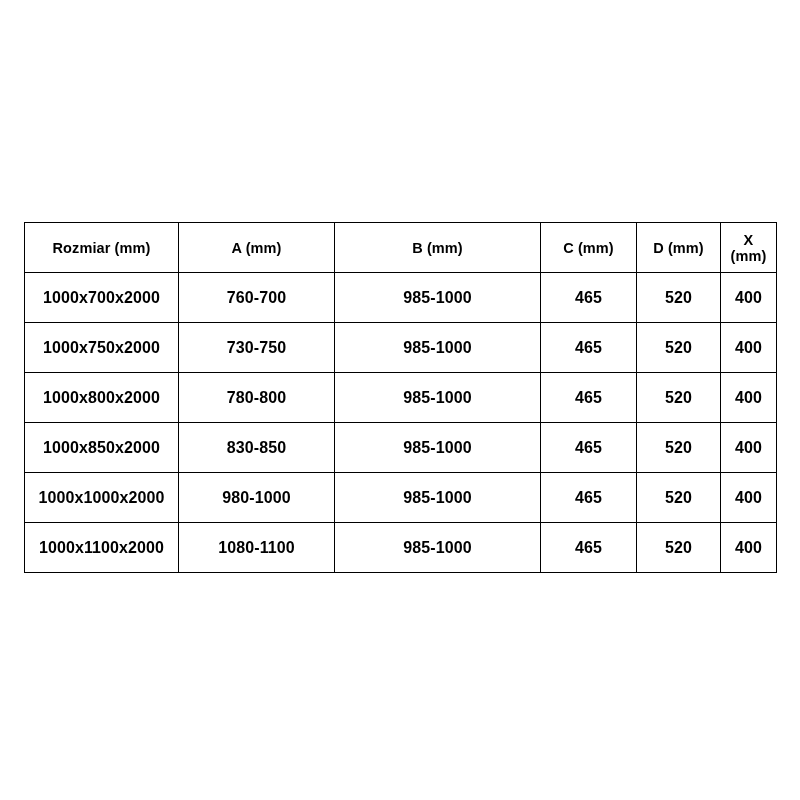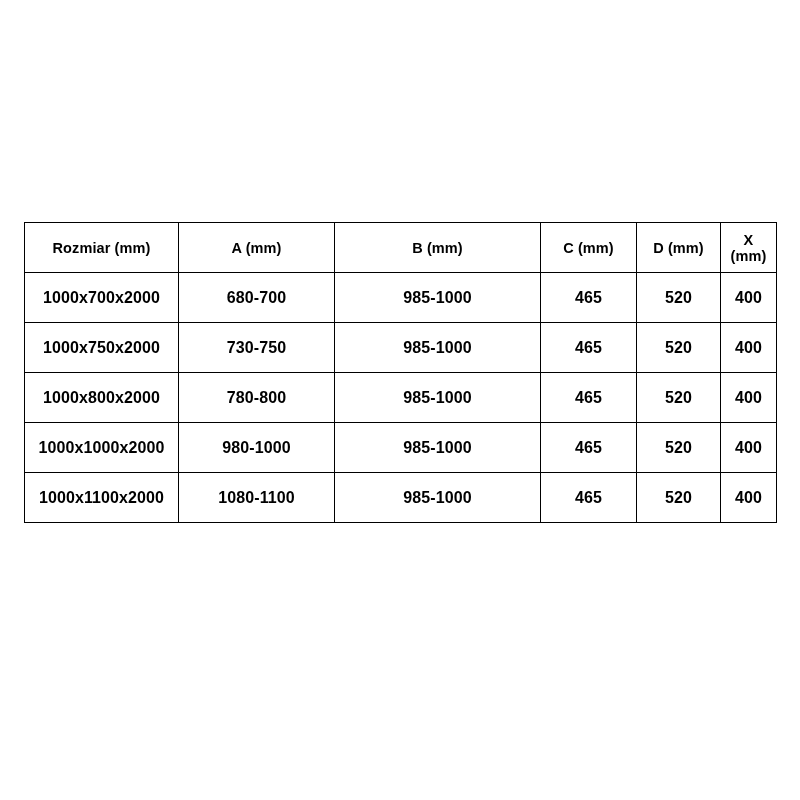--- a/index.html
+++ b/index.html
@@ -83,37 +83,45 @@
           <th>A (mm)</th>
           <th>B (mm)</th>
           <th>C (mm)</th>
           <th>D (mm)</th>
           <th>X (mm)</th>
         </tr>
       </thead>
       <tbody>
         <tr>
           <td class="size-cell">1000x700x2000</td>
-          <td>680-700</td>
+          <td>760-700</td>
           <td>985-1000</td>
           <td>465</td>
           <td>520</td>
           <td>400</td>
         </tr>
         <tr>
           <td class="size-cell">1000x750x2000</td>
           <td>730-750</td>
           <td>985-1000</td>
           <td>465</td>
           <td>520</td>
           <td>400</td>
         </tr>
         <tr>
           <td class="size-cell">1000x800x2000</td>
           <td>780-800</td>
+          <td>985-1000</td>
+          <td>465</td>
+          <td>520</td>
+          <td>400</td>
+        </tr>
+        <tr>
+          <td class="size-cell">1000x850x2000</td>
+          <td>830-850</td>
           <td>985-1000</td>
           <td>465</td>
           <td>520</td>
           <td>400</td>
         </tr>
         <tr>
           <td class="size-cell">1000x1000x2000</td>
           <td>980-1000</td>
           <td>985-1000</td>
           <td>465</td>

